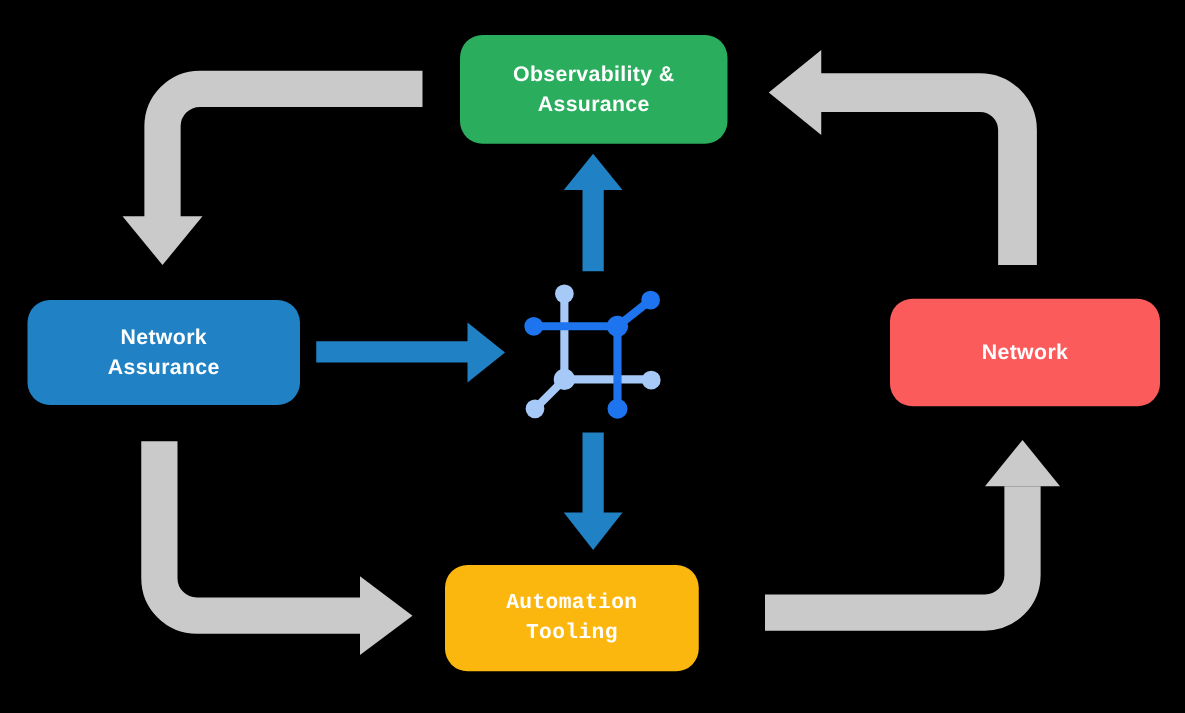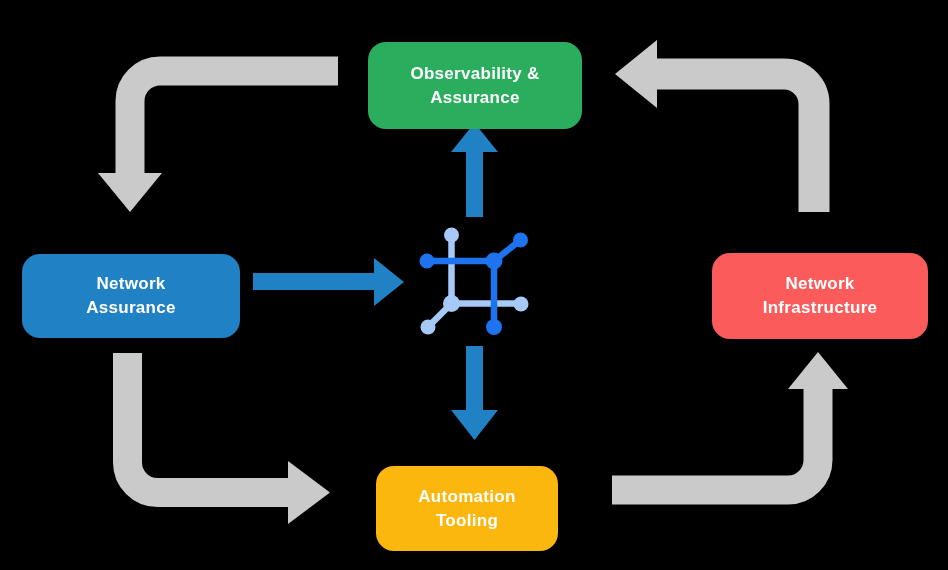--- a/index.html
+++ b/index.html
@@ -28,26 +28,25 @@
     flex-direction: column;
     align-items: center;
     justify-content: center;
     border-radius: 18px;
     color: #ffffff;
     font-size: 17px;
     font-weight: 600;
     line-height: 24px;
     letter-spacing: 0.3px;
     text-align: center;
-    margin-top: 14px;
   }
   .node-observability   { left: 368px; top: 28px;  width: 214px; height: 87px; }
   .node-operations      { left: 22px;  top: 240px; width: 218px; height: 84px; }
   .node-infrastructure  { left: 712px; top: 239px; width: 216px; height: 86px; }
-  .node-automation      { left: 376px; top: 452px; width: 182px; height: 85px; }
+  .node-automation      { left: 356px; top: 452px; width: 203px; height: 85px; font-family: Liberation Mono, monospace; }
   .gray-shaft {
     fill: none;
     stroke-width: 29;
   }
   .gray-shaft-thick {
     fill: none;
     stroke-width: 31;
   }
   .blue-shaft {
     fill: none;
@@ -133,21 +132,20 @@
     <span>Assurance</span>
   </div>
 
   <div class="node node-operations" style="background-color: rgb(32, 130, 196);">
     <span>Network</span>
     <span>Assurance</span>
   </div>
 
   <div class="node node-infrastructure" style="background-color: rgb(252, 91, 91);">
     <span>Network</span>
-    <span>Infrastructure</span>
   </div>
 
   <div class="node node-automation" style="background-color: rgb(252, 183, 15);">
     <span>Automation</span>
     <span>Tooling</span>
   </div>
 
 </div>
 
 </body></html>

